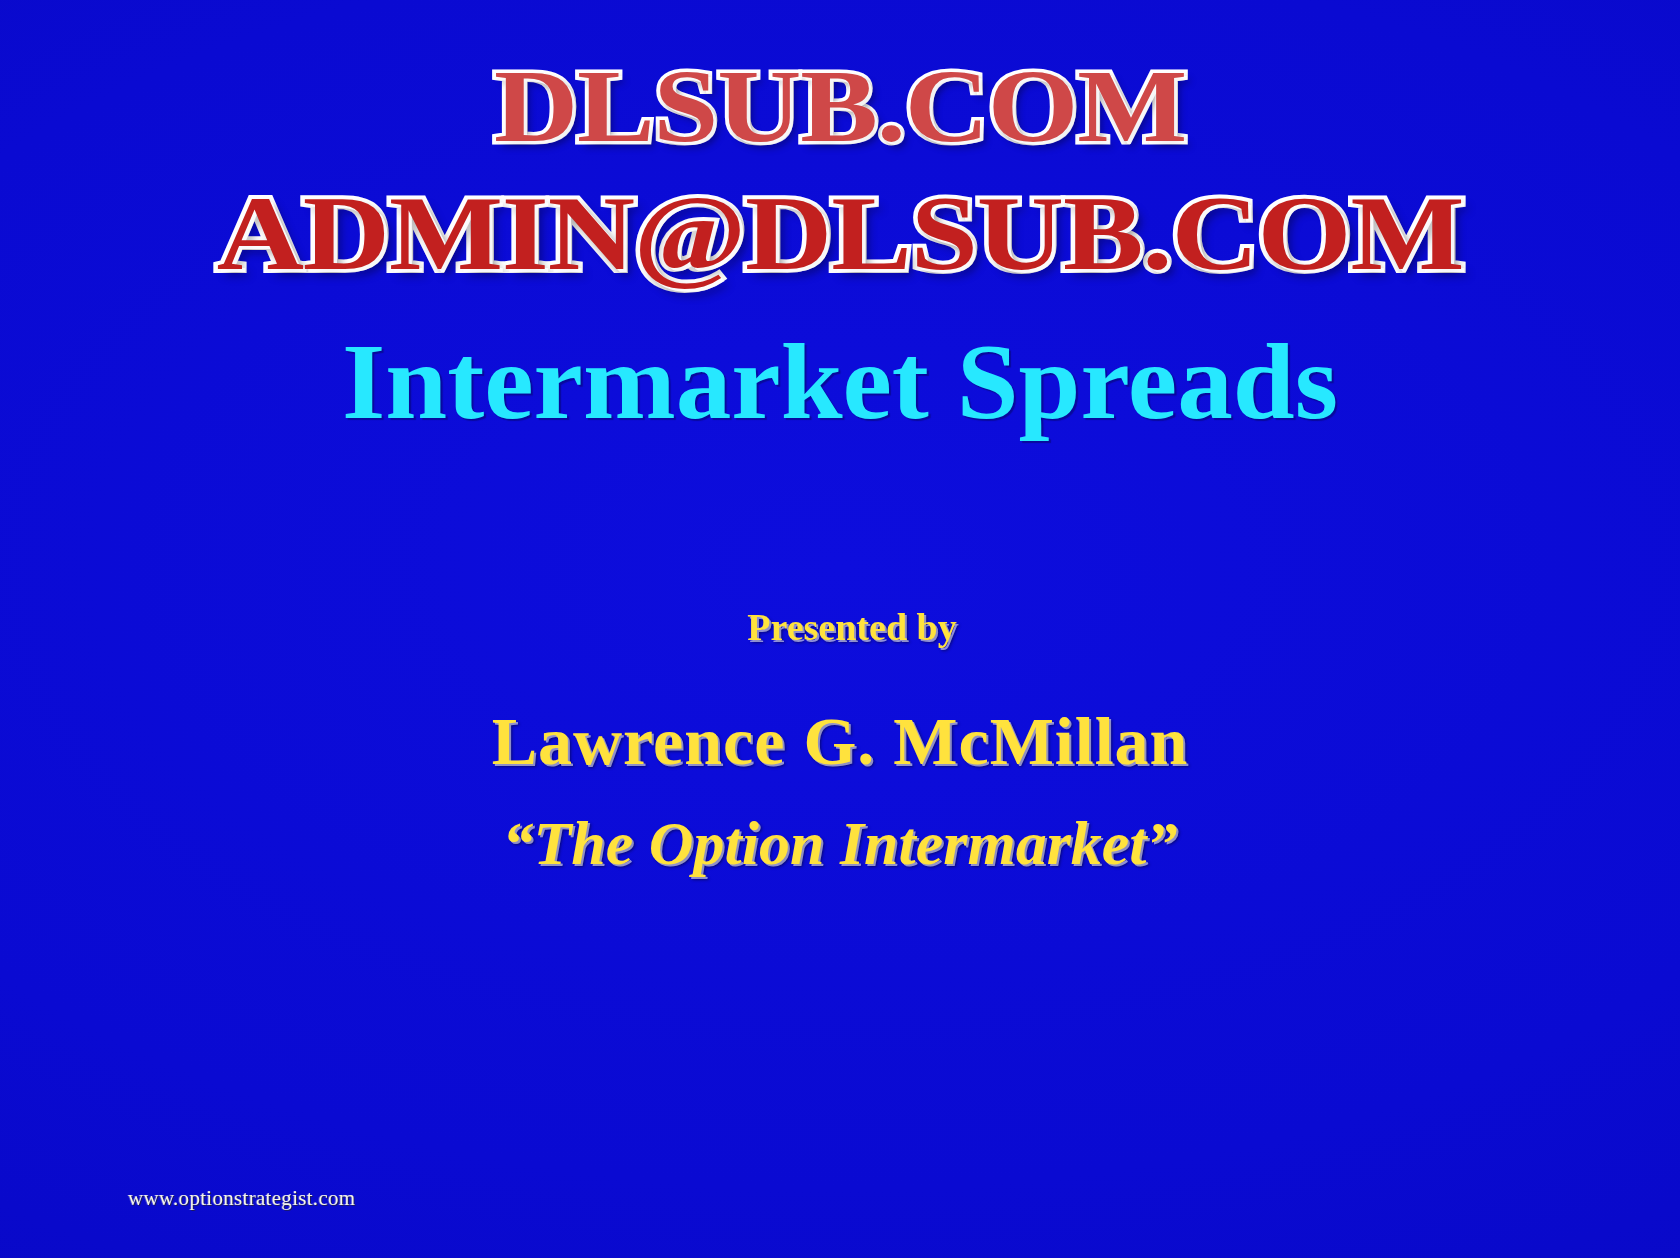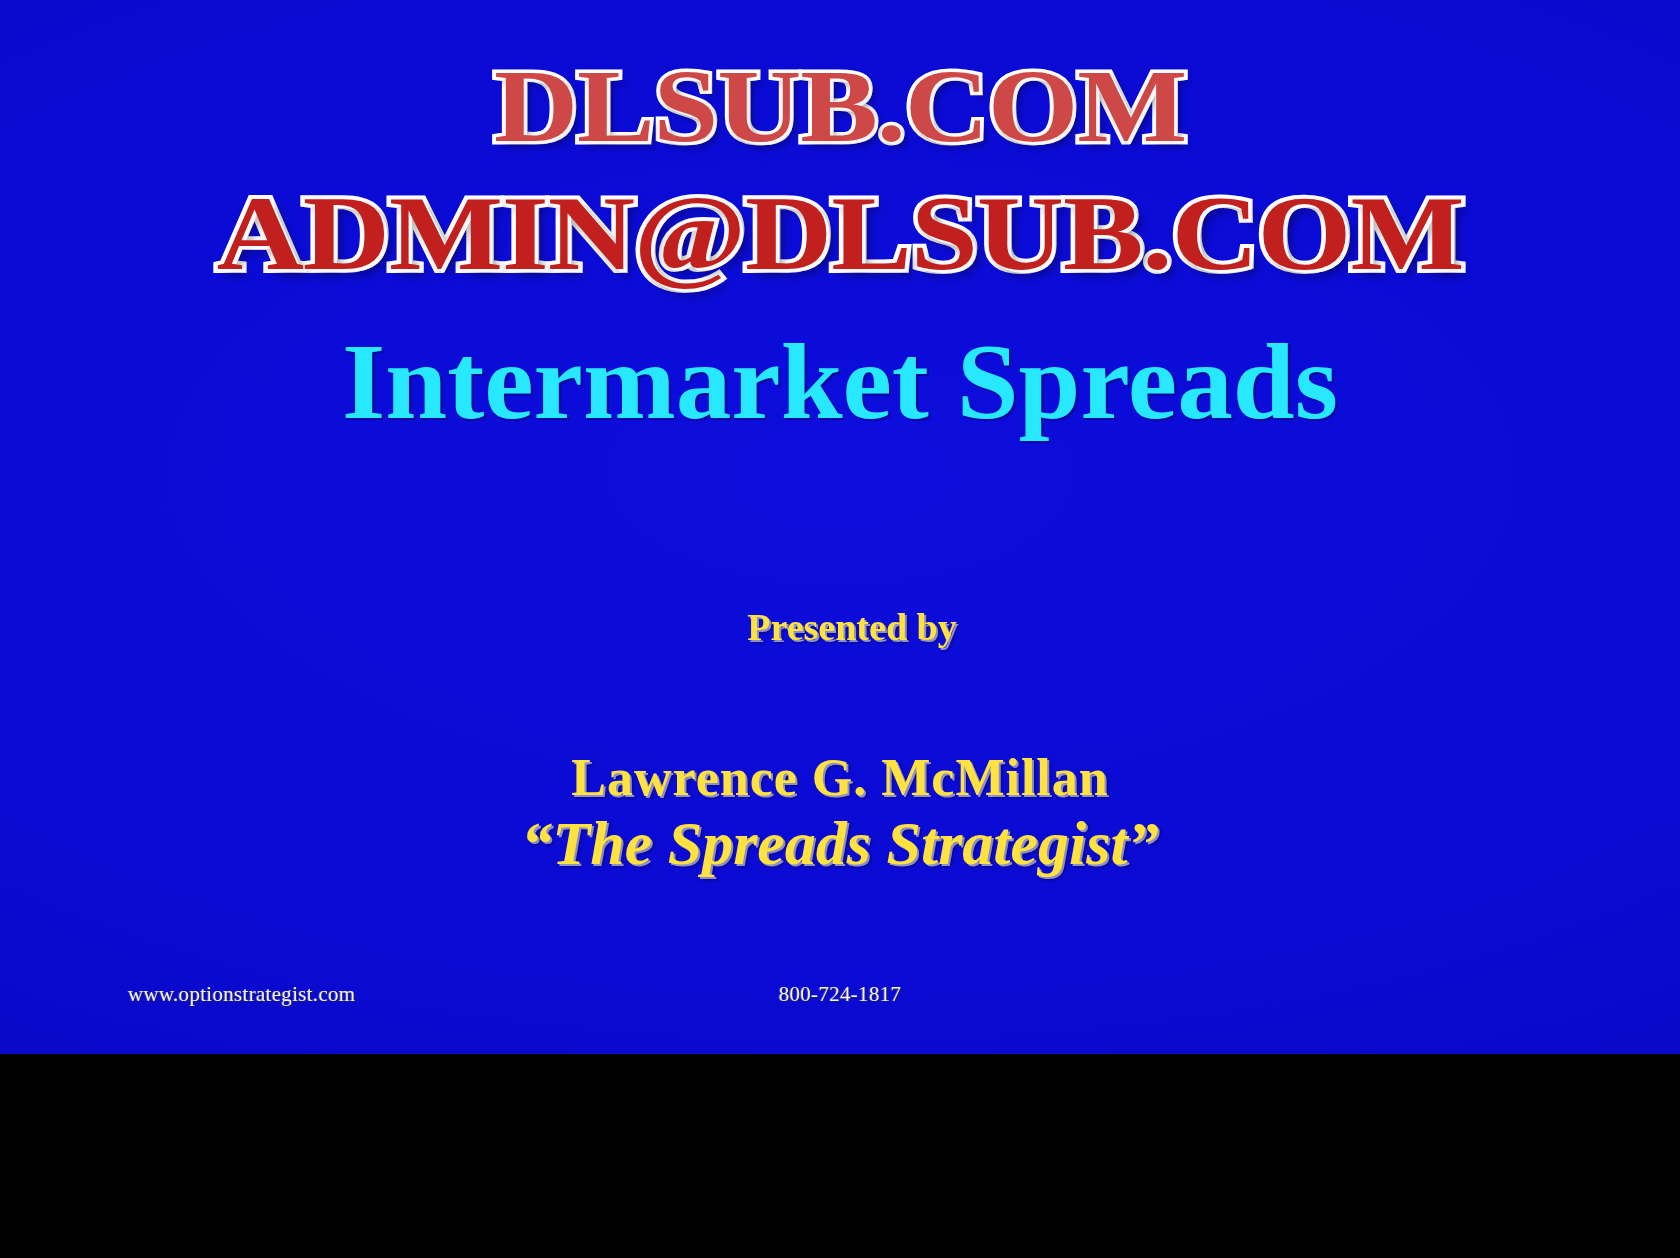--- a/index.html
+++ b/index.html
@@ -4,21 +4,21 @@
 <title>Intermarket Spreads</title>
 <style>
   html, body {
     margin: 0;
     padding: 0;
     background: #000;
   }
   #slide {
     position: relative;
     width: 1680px;
-    height: 1054px;
+    height: 1258px;
     overflow: hidden;
     background: #0a0ad2;
     background-image:
       radial-gradient(ellipse 120% 90% at 50% 45%, #0d0ddd 0%, #0a0ad2 55%, #0707bd 100%);
     font-family: "Liberation Serif", "DejaVu Serif", serif;
     -webkit-font-smoothing: none;
   }
 
   
   .wm-layer {
@@ -92,22 +92,22 @@
     text-shadow:
        2px 2px 0 rgba(255,255,255,0.55),
        3px 3px 3px rgba(0,0,0,0.45);
   }
   .presented-by {
     top: 605px;
     font-size: 38px;
     margin-left: 12px;
   }
   .presenter-name {
-    top: 748px;
-    font-size: 52px;
+    top: 702px;
+    font-size: 68px;
     letter-spacing: 1px;
   }
   .presenter-tag {
     top: 808px;
     font-size: 62px;
     font-style: italic;
     letter-spacing: 0px;
   }
 
   
@@ -142,20 +142,19 @@
     <span class="wm wm-1">DLSUB.COM</span>
     <span class="wm wm-2">ADMIN@DLSUB.COM</span>
   </div>
 
   <div class="title">Intermarket Spreads</div>
 
   <div class="presenter presented-by">Presented by</div>
 
   <div class="presenter presenter-name">Lawrence G. McMillan</div>
 
-  <div class="presenter presenter-tag">“The Spreads Strategist”</div>
+  <div class="presenter presenter-tag">“The Option Intermarket”</div>
 
   <div class="footer">
     <span class="footer-item footer-left">www.optionstrategist.com</span>
-    <span class="footer-item footer-center">800-724-1817</span>
   </div>
 
 </div>
 
 </body></html>

